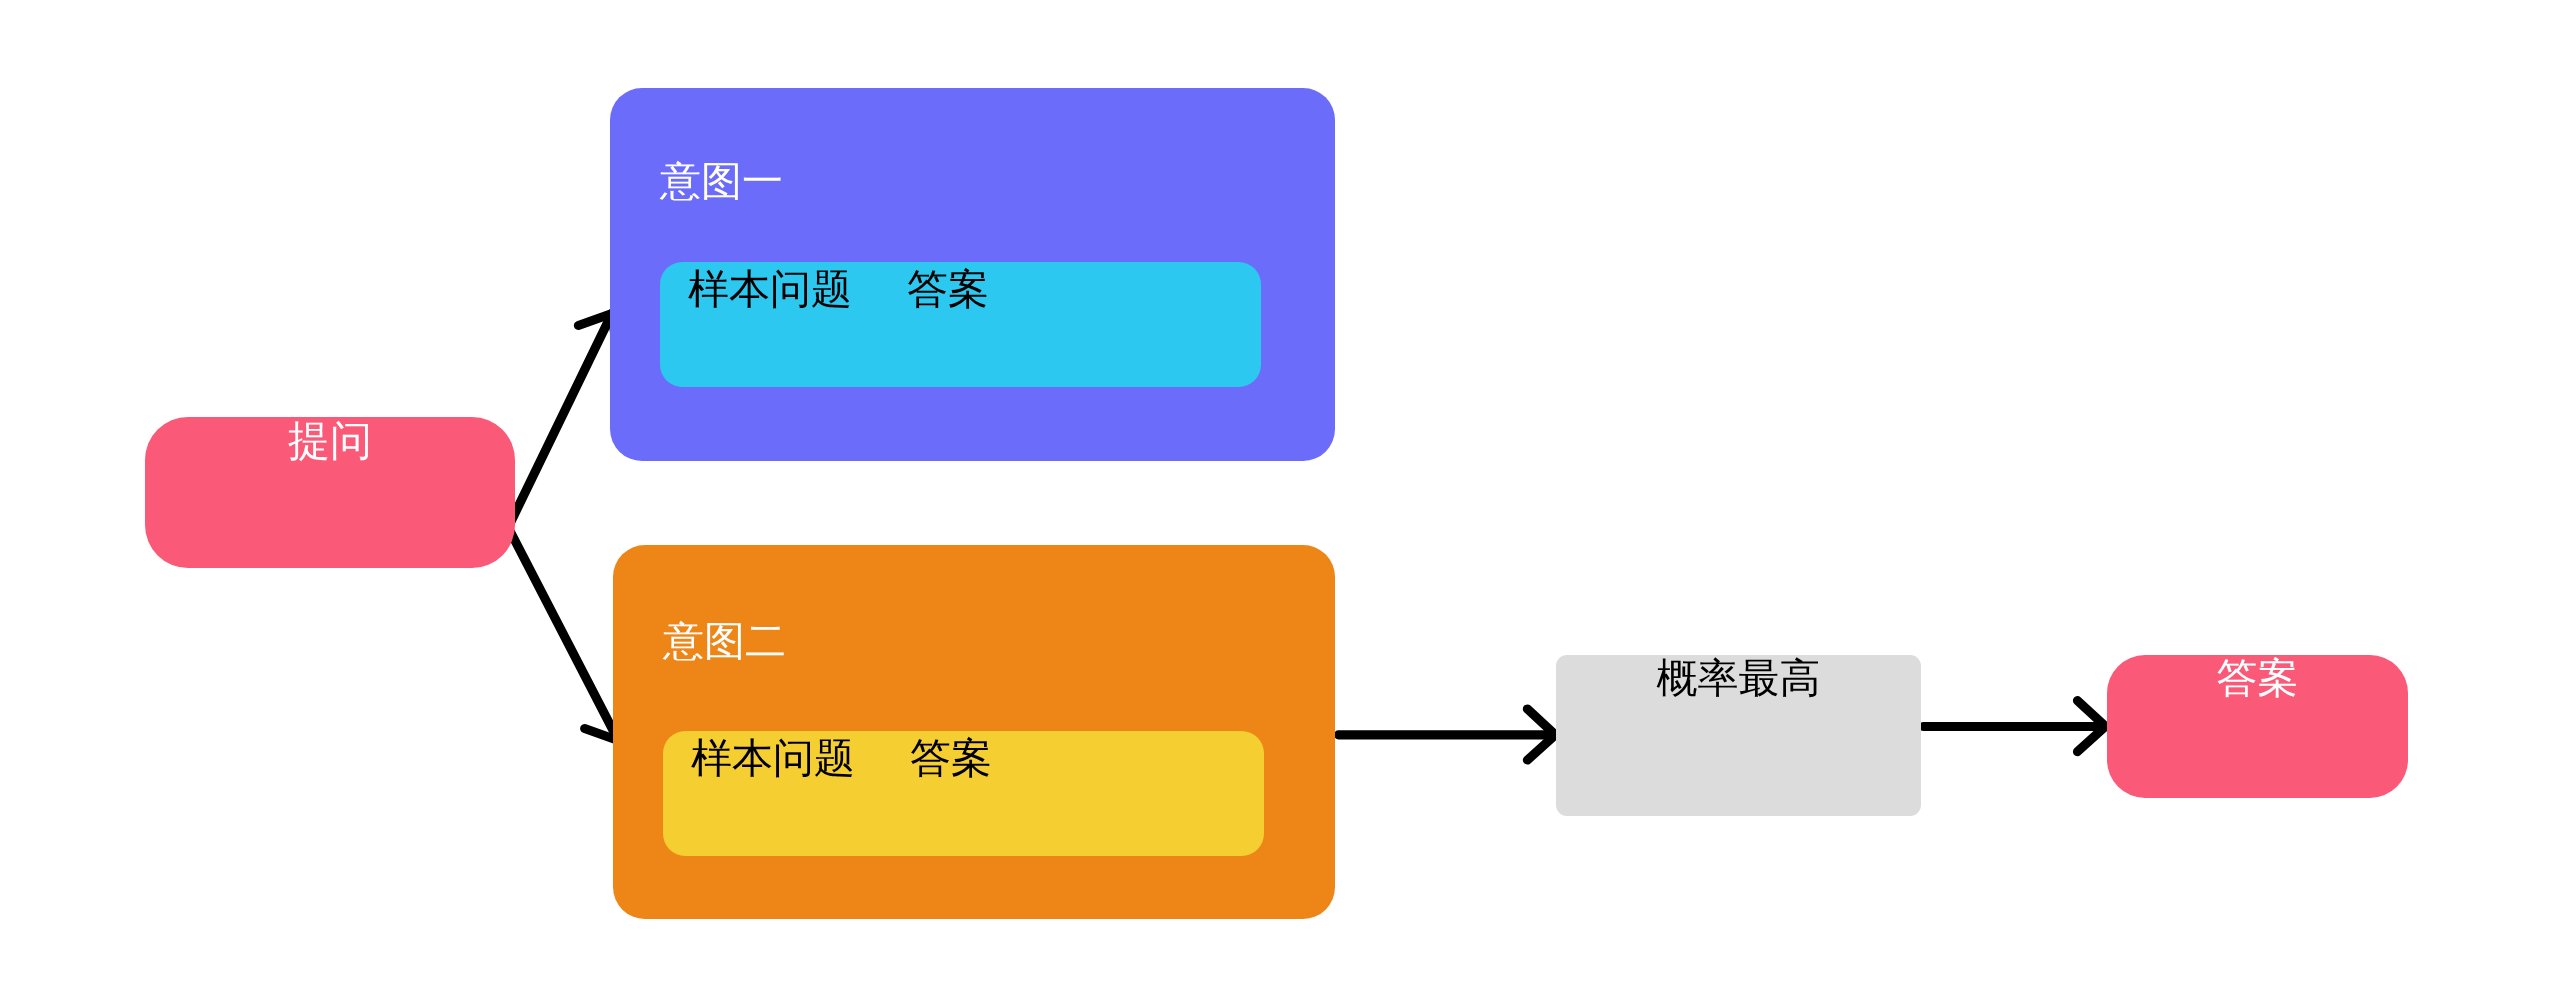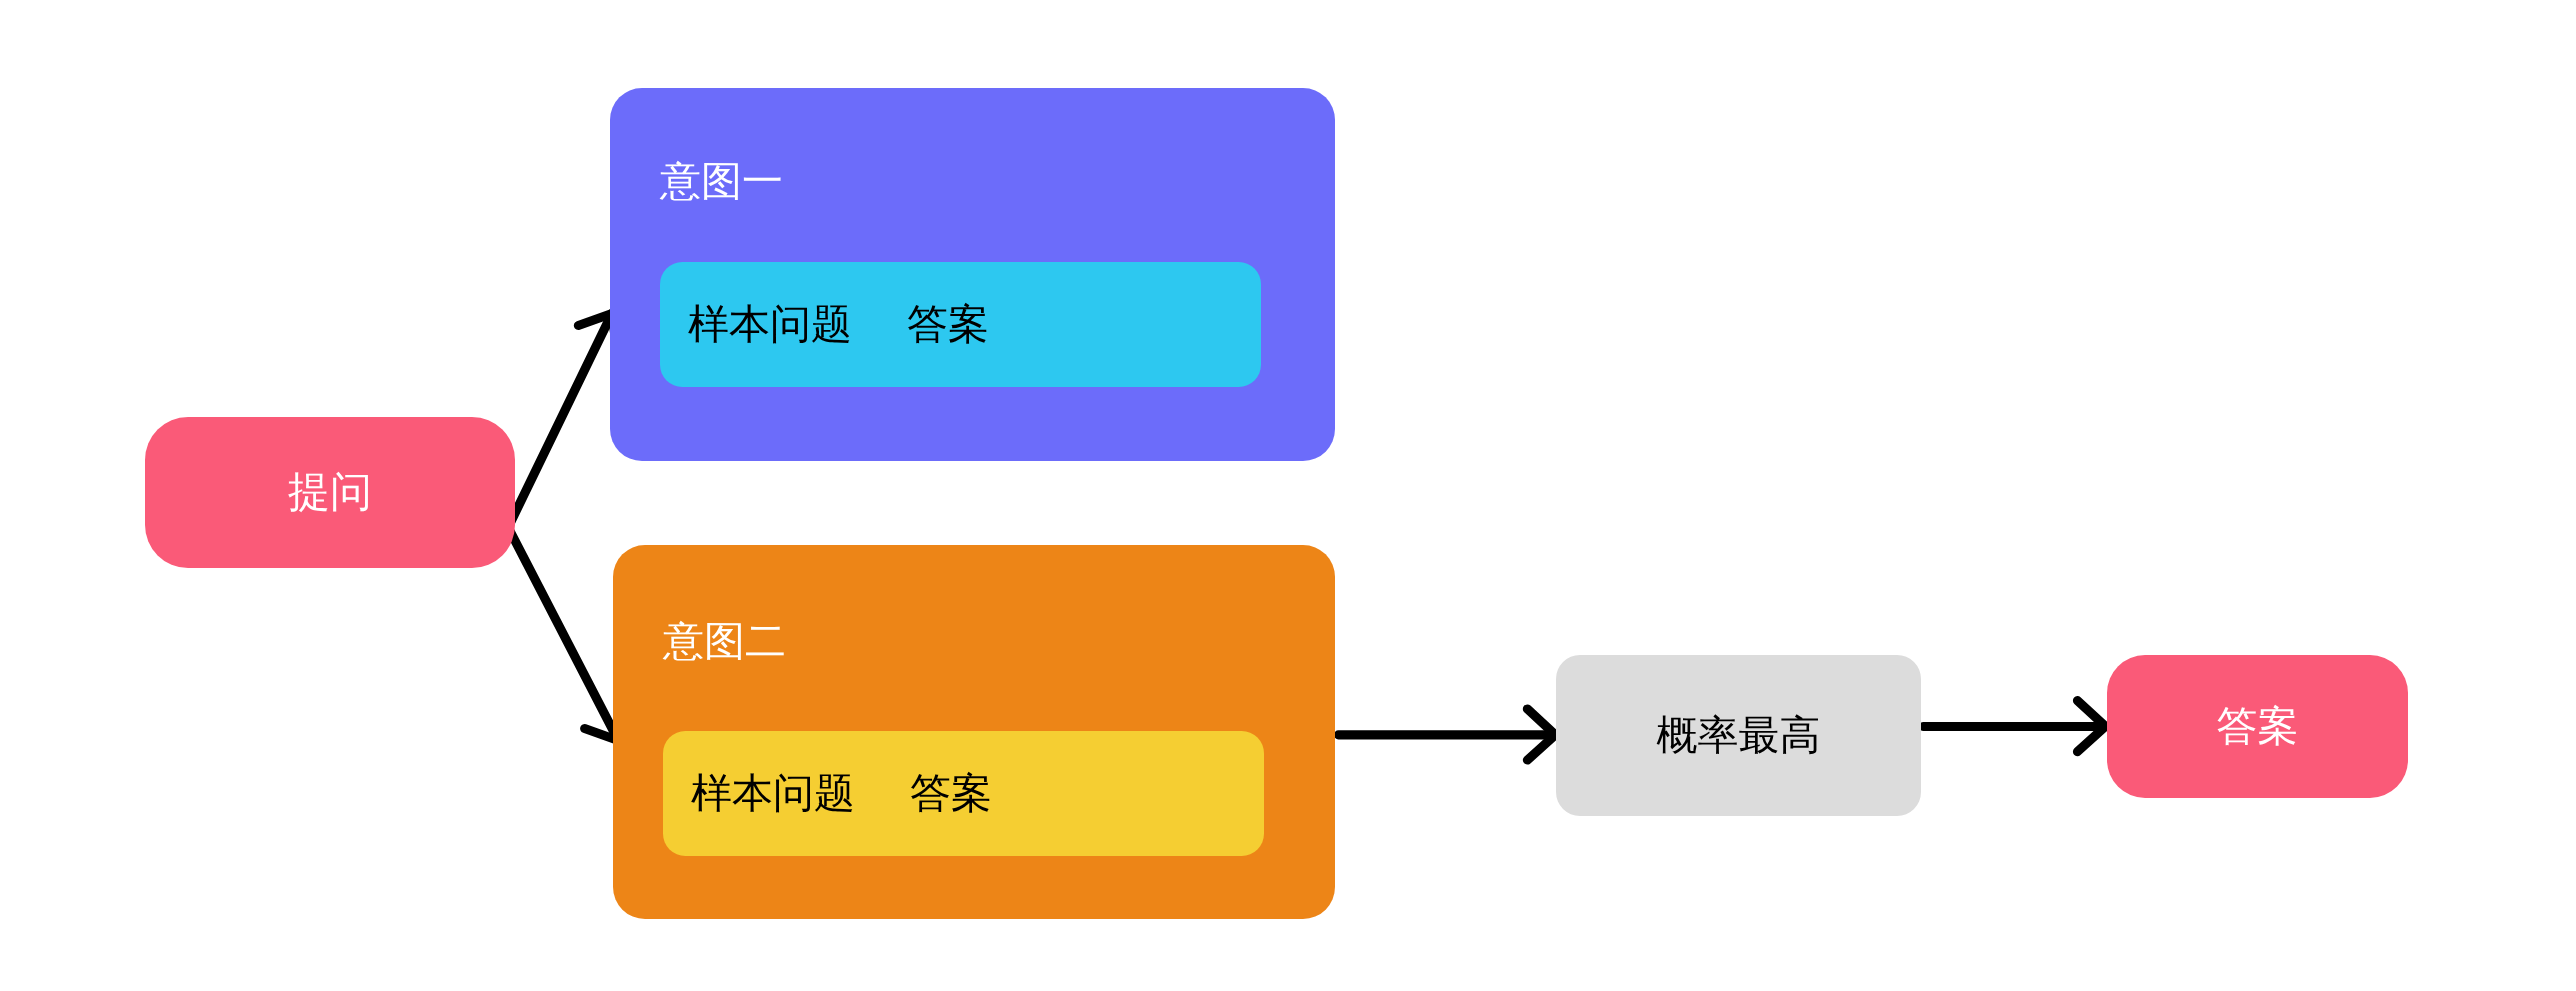--- a/index.html
+++ b/index.html
@@ -14,21 +14,21 @@
     position: relative;
     width: 2576px;
     height: 991px;
     background: #ffffff;
     overflow: hidden;
   }
   .node {
     position: absolute;
     box-sizing: border-box;
     display: flex;
-    align-items: center;
+    align-items: flex-start;
     justify-content: center;
     text-align: center;
     line-height: 1.15;
     white-space: nowrap;
   }
 
   
   #node-question {
     left: 145px;
     top: 417px;
@@ -75,21 +75,21 @@
 
   
   .sample-box {
     position: absolute;
     box-sizing: border-box;
     left: 50px;
     width: 601px;
     height: 125px;
     border-radius: 22.4px;
     display: flex;
-    align-items: center;
+    align-items: flex-start;
     color: #000000;
     font-size: 41px;
     white-space: nowrap;
   }
   #sample-box-1 {
     top: 174px;
     background: #2DC8F0;
   }
   #sample-box-2 {
     top: 186px;
@@ -102,21 +102,21 @@
     margin-left: 55px;
   }
 
   
   #node-probability {
     left: 1556px;
     top: 655px;
     width: 365px;
     height: 161px;
     background: #DCDCDC;
-    border-radius: 24px;
+    border-radius: 11px;
     color: #000000;
     font-size: 41px;
   }
 
   
   #node-answer-final {
     left: 2107px;
     top: 655px;
     width: 301px;
     height: 143px;

